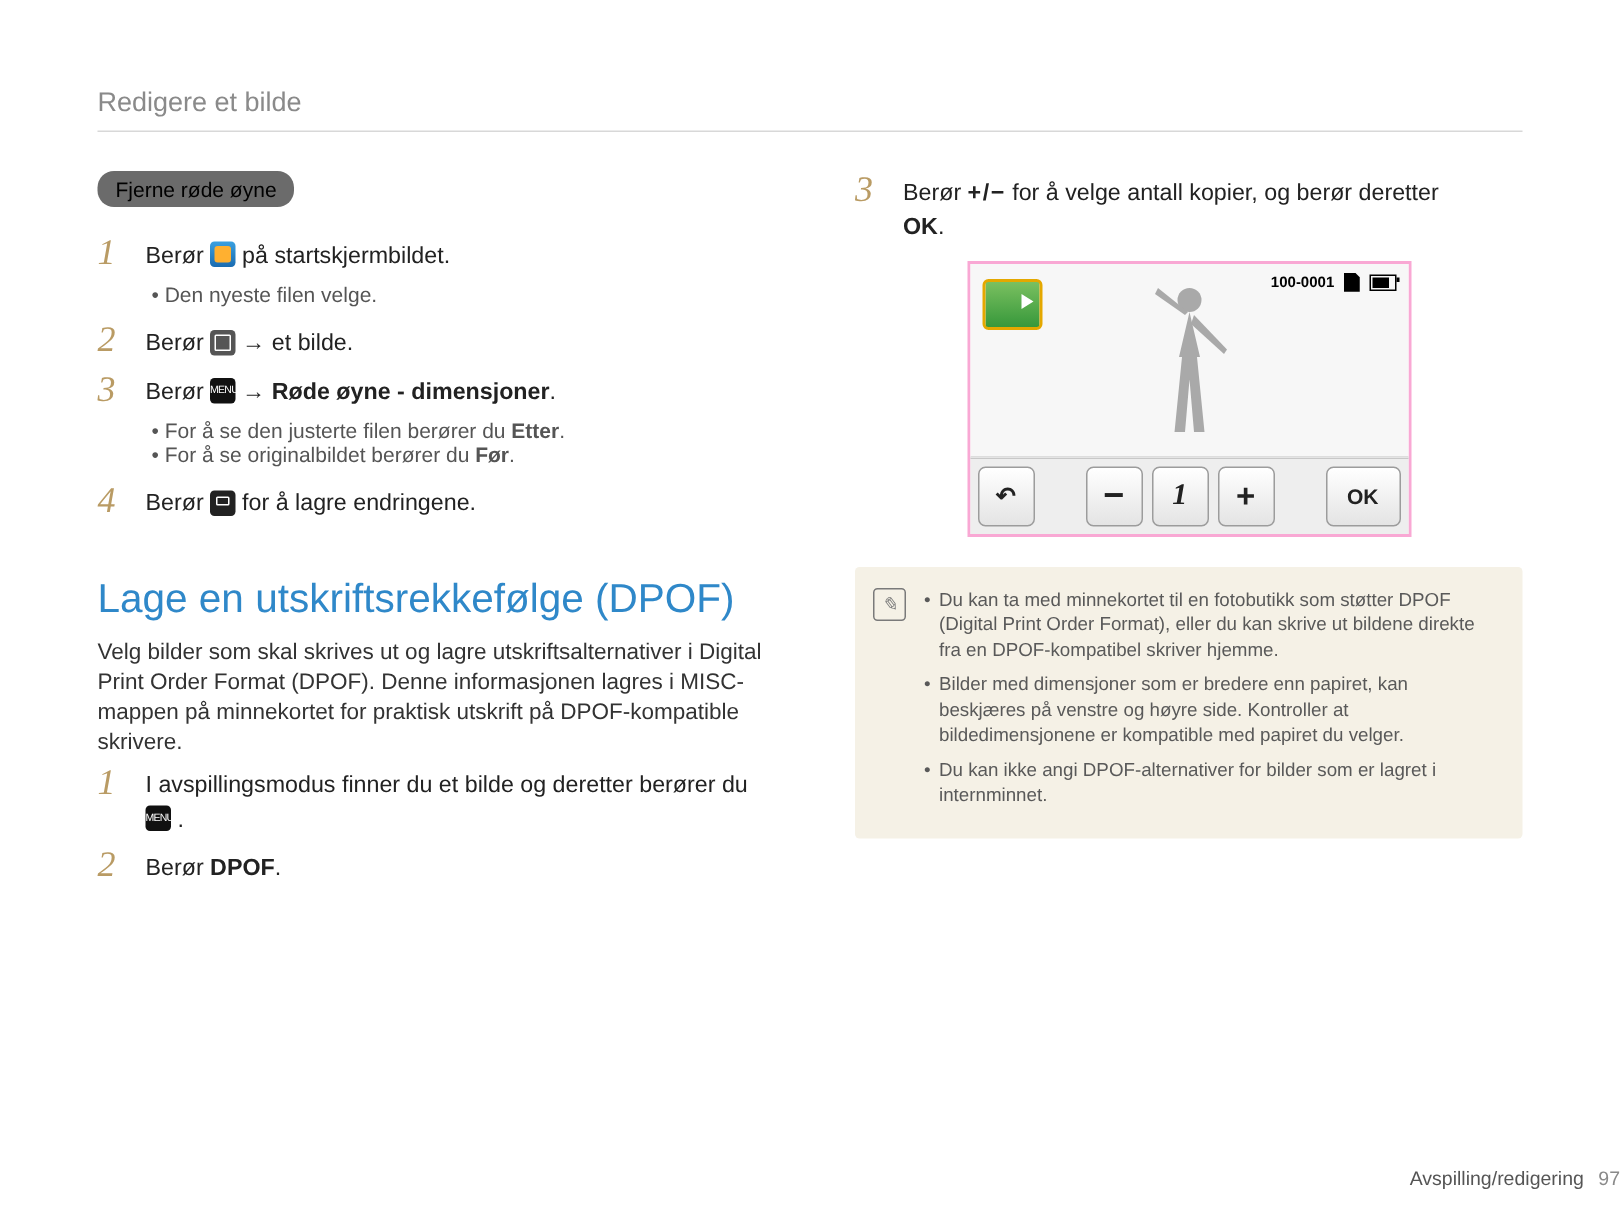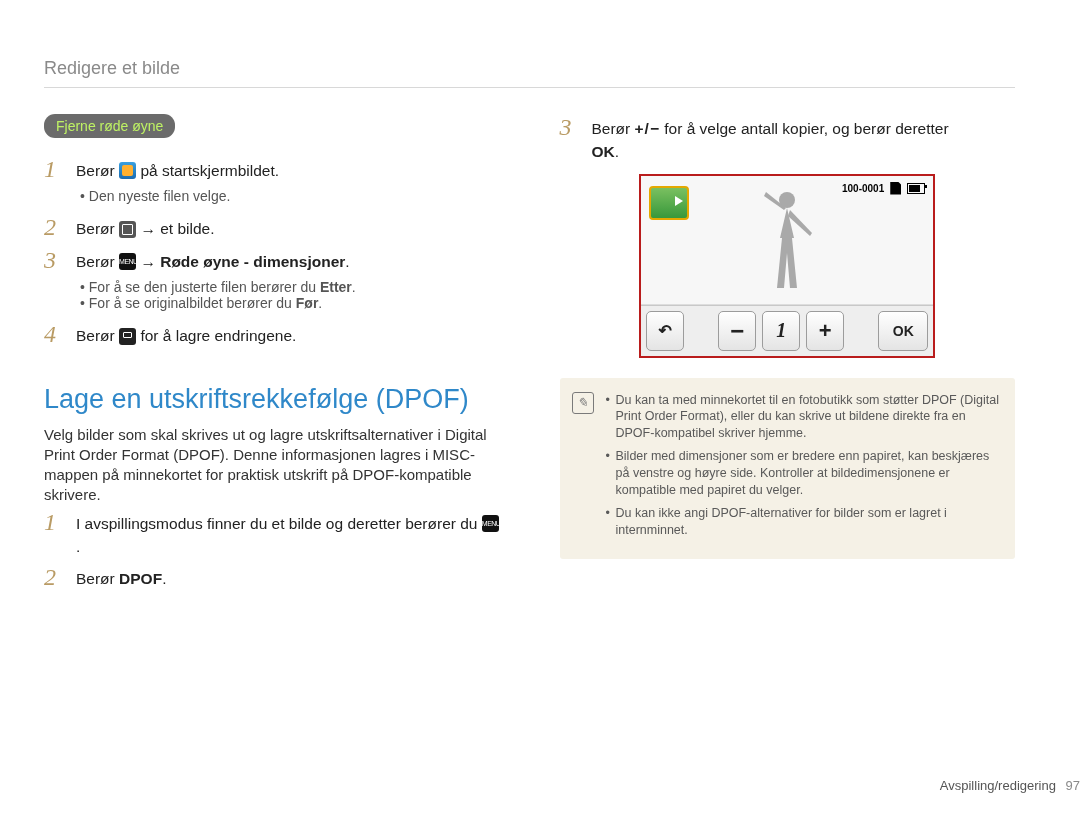--- a/index.html
+++ b/index.html
@@ -6,21 +6,21 @@
     margin: 0;
     padding: 0;
     width: 1080px;
     height: 815px;
     font-family: Arial, Helvetica, sans-serif;
     color: #222;
     background: #fff;
     position: relative;
   }
   .page {
-    padding: 58px 65px 0 44px;
+    padding: 58px 65px 0 65px;
     display: flex;
     flex-direction: column;
     height: 100%;
     box-sizing: border-box;
   }
   .breadcrumb {
     font-size: 18px;
     color: #8a8a8a;
     font-weight: 300;
     margin-bottom: 8px;
@@ -33,21 +33,21 @@
     display: flex;
     gap: 60px;
   }
   .col {
     flex: 1 1 0;
     min-width: 0;
   }
   .tag {
     display: inline-block;
     background: #6b6b6b;
-    color: #bef264;
+    color: #000000;
     font-size: 14px;
     padding: 4px 12px;
     border-radius: 11px;
     margin-bottom: 18px;
   }
   .step {
     display: flex;
     gap: 10px;
     margin-bottom: 6px;
     font-size: 15.5px;
@@ -105,21 +105,21 @@
     margin-bottom: 3px;
   }
 
   
   .plusminus { font-weight: bold; letter-spacing: 1px; }
   .ok-label { font-weight: bold; }
 
   .screen {
     margin: 10px auto 20px;
     width: 292px;
-    border: 2px solid #b91c1c;
+    border: 2px solid #f9a8d4;
     background:#fff;
   }
   .screen-top {
     height: 128px;
     position: relative;
     background: #f7f7f7;
     border-bottom: 1px solid #ddd;
     overflow: hidden;
   }
   .screen-thumb {

